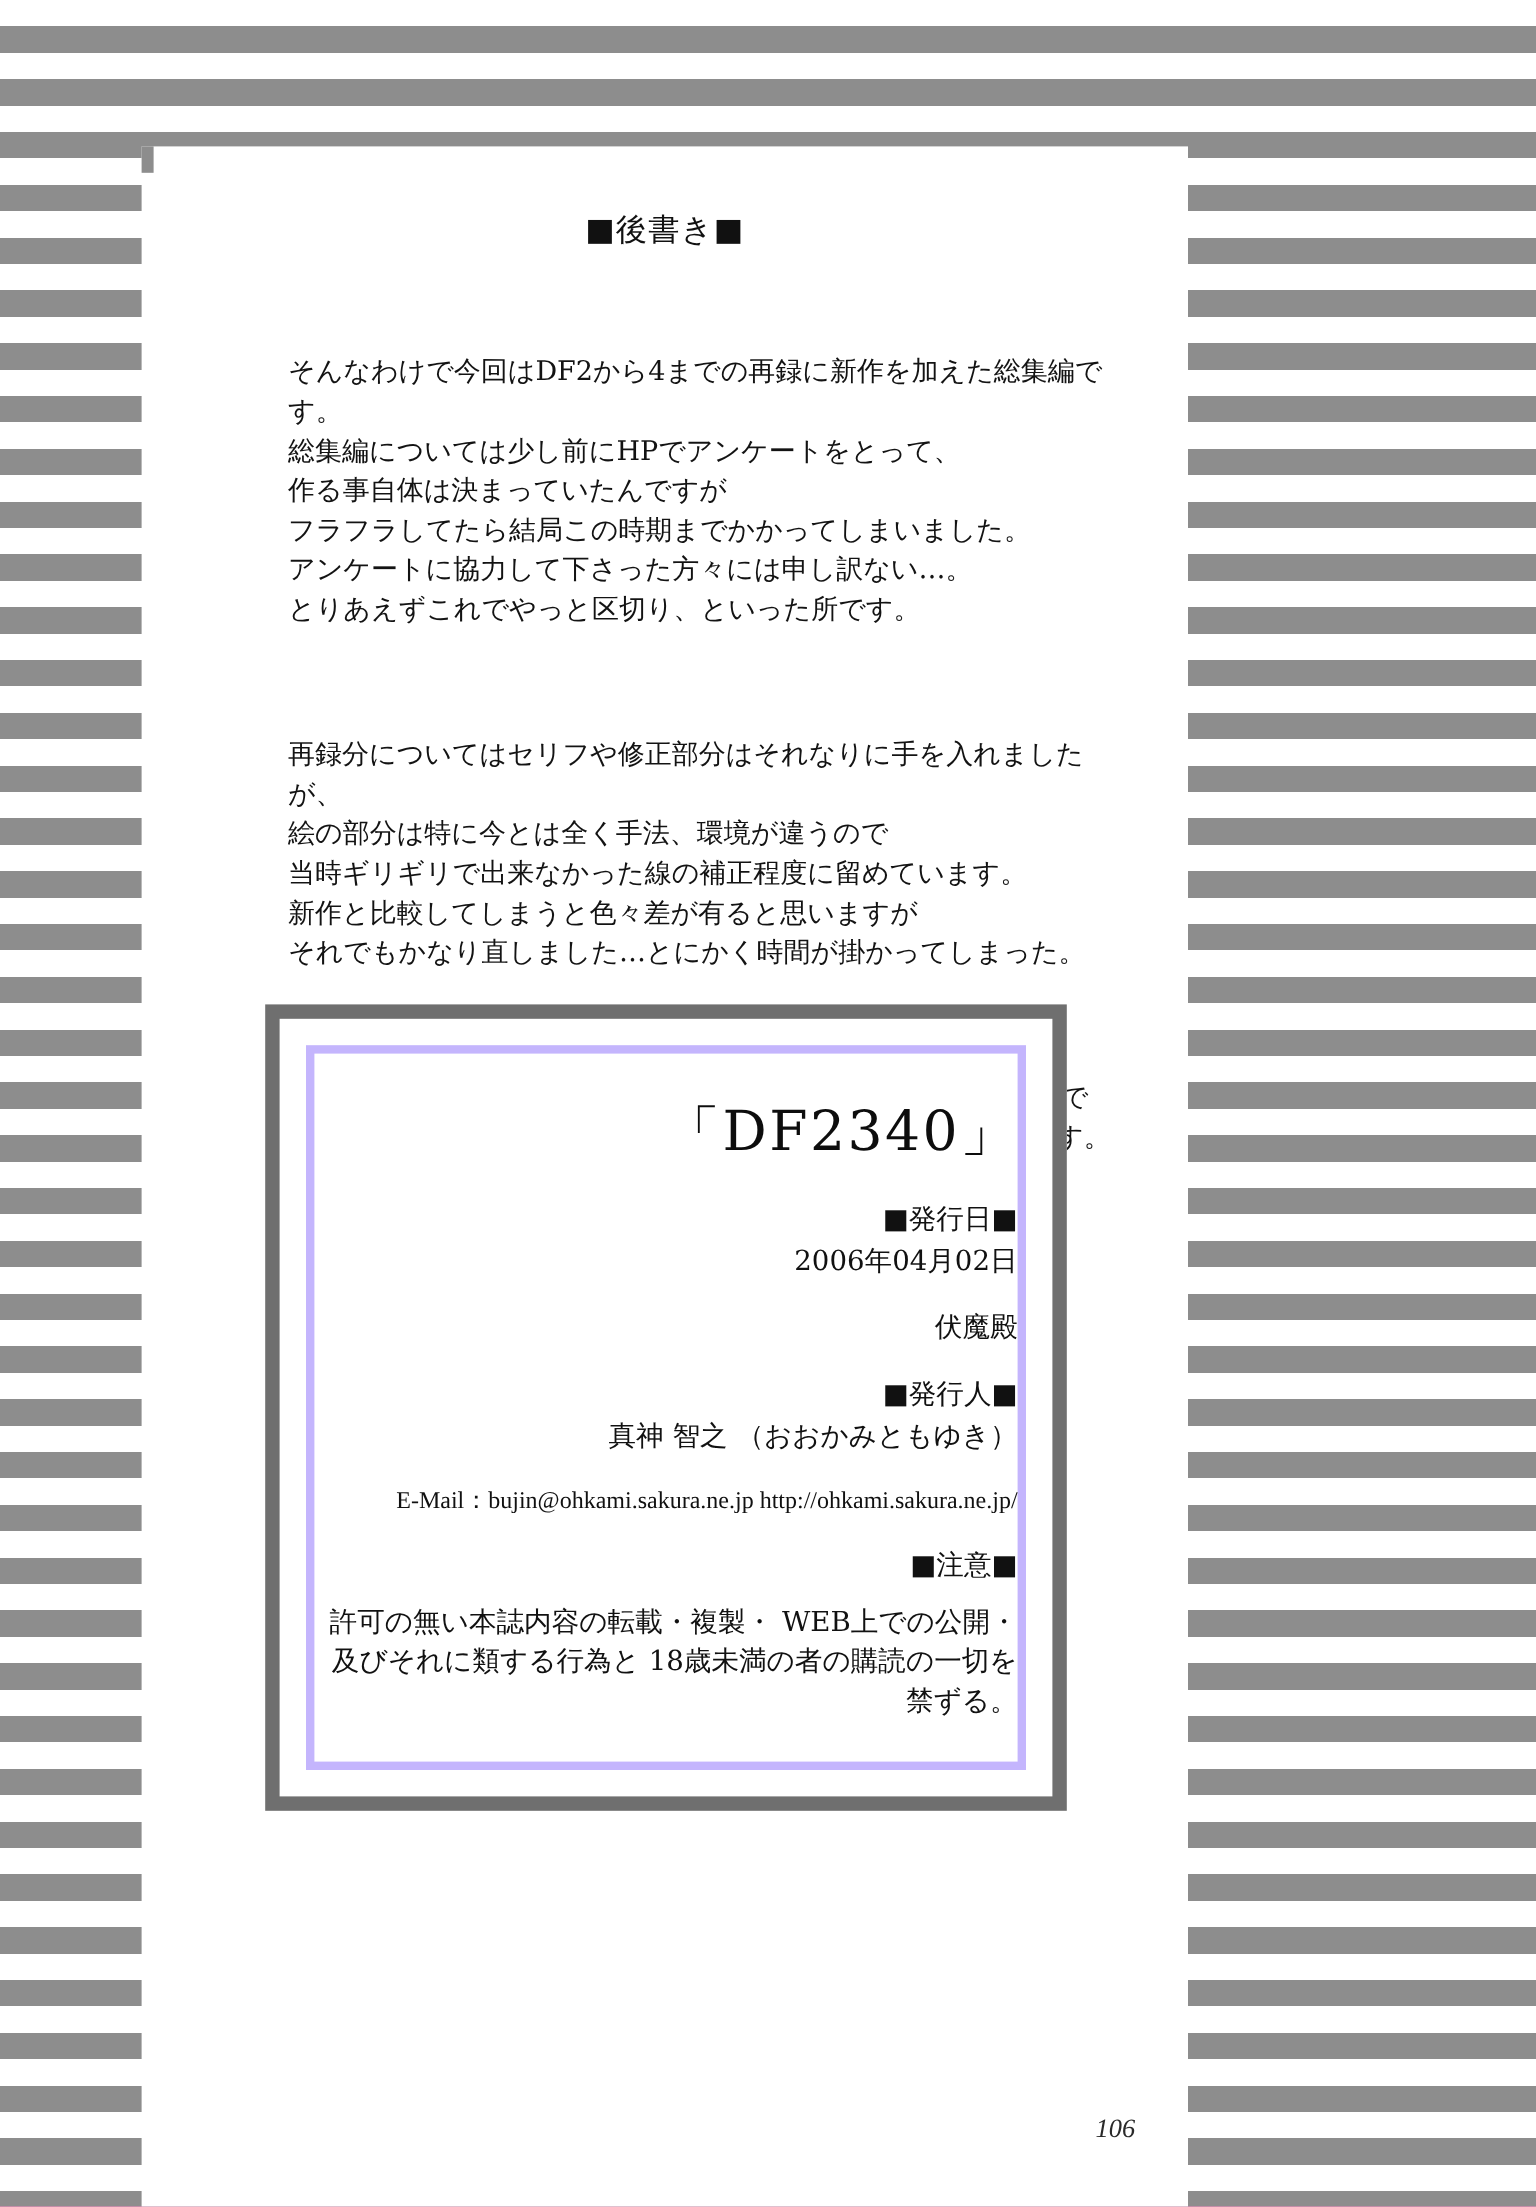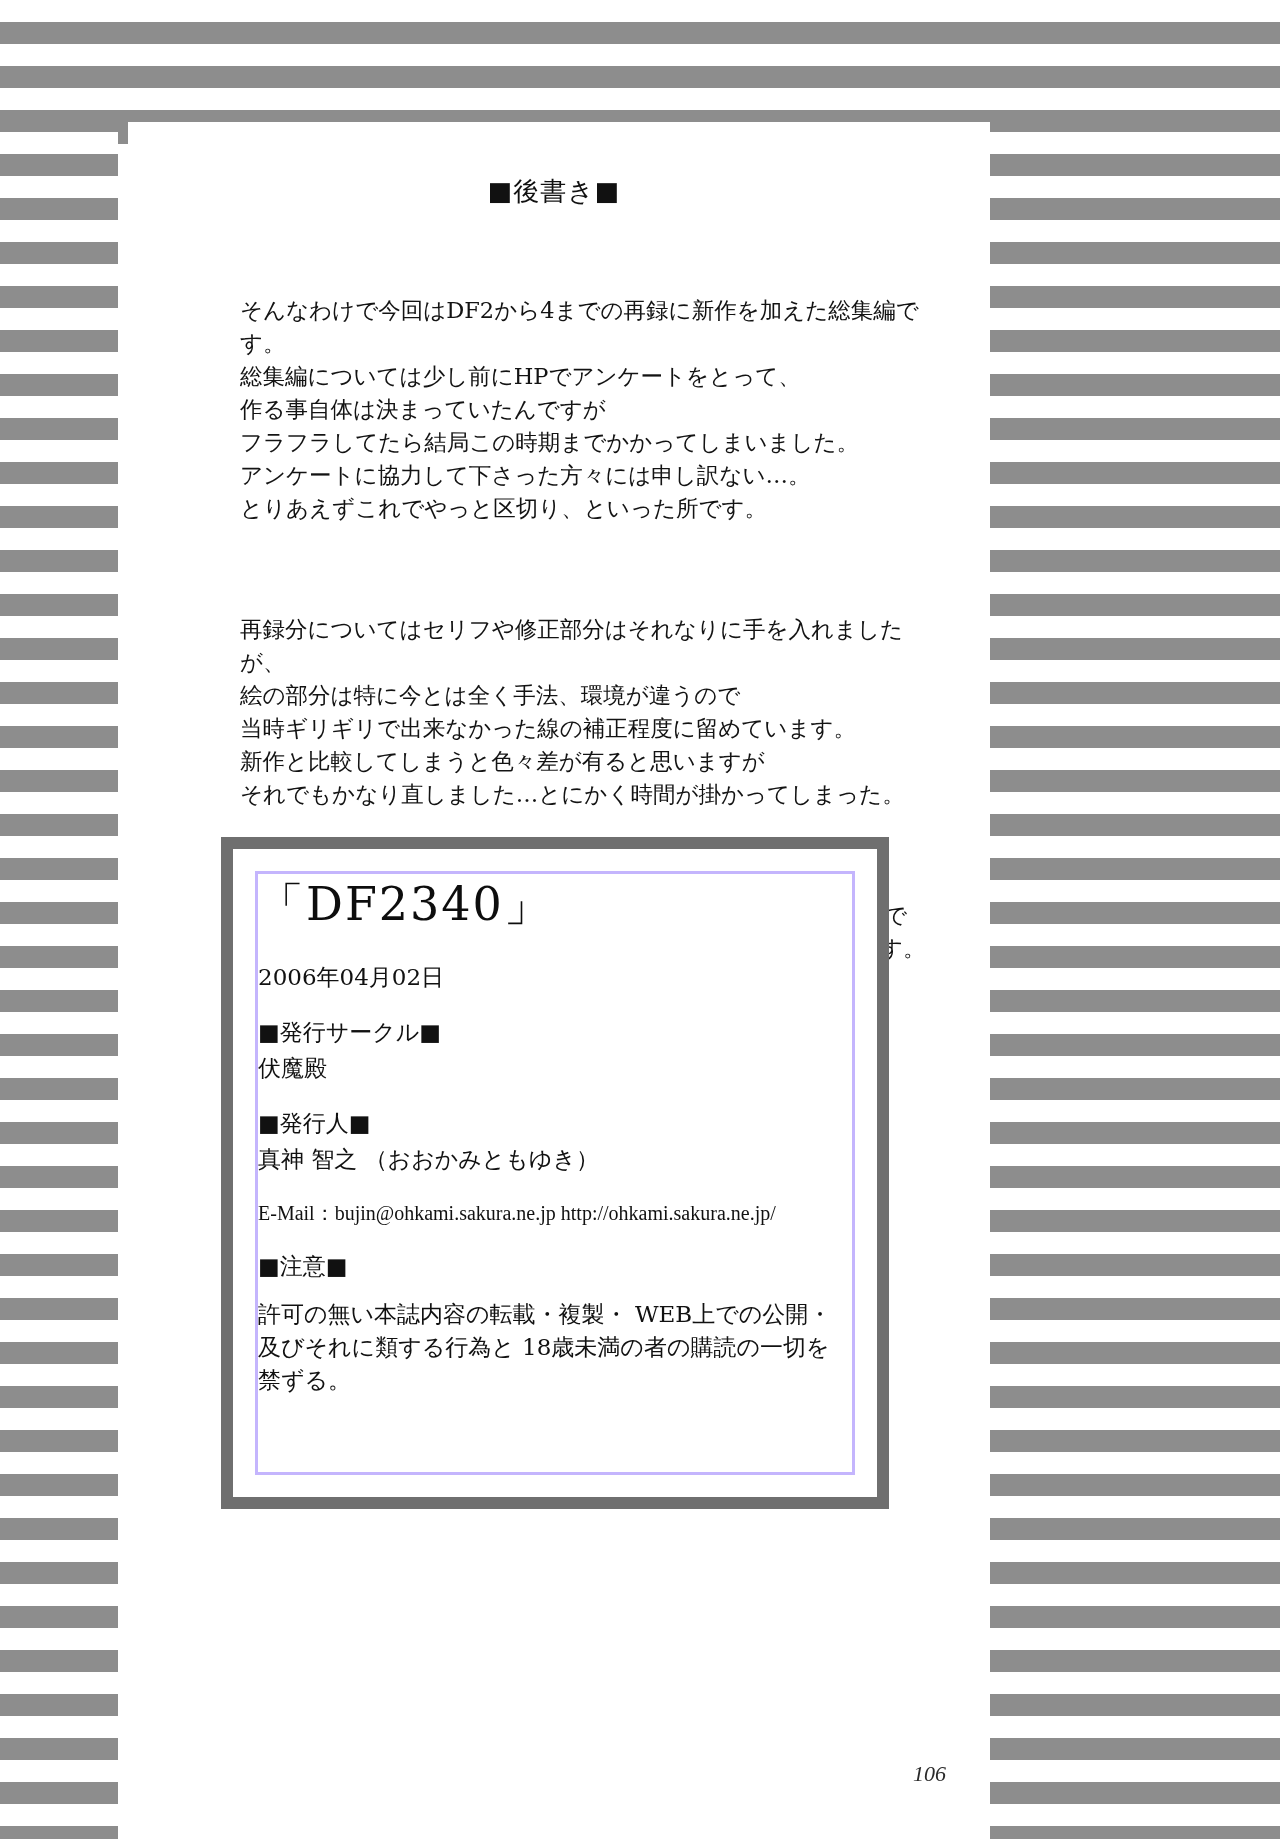--- a/index.html
+++ b/index.html
@@ -107,23 +107,24 @@
     border: 12px solid #6f6f6f;
     background: #ffffff;
     box-sizing: border-box;
   }
   .colophon-inner {
     position: absolute;
     left: 22px;
     top: 22px;
     right: 22px;
     bottom: 22px;
-    border: 3px solid #c4b5fd;
+    border: 7px solid #c4b5fd;
     box-sizing: border-box;
-    text-align: left;
+    text-align: right;
+    padding-top: 34px;
   }
   .colophon-title {
     font-size: 46px;
     letter-spacing: 2px;
     color: #0d0d0d;
     font-family: "DejaVu Serif", serif;
     margin-bottom: 26px;
   }
   .sec-head {
     font-size: 23px;
@@ -200,23 +201,23 @@
 でも14ページ行ってしまいました。やはり深刻な病気が…。</p>
       <p>それではまたいずれ。</p>
       <div class="signature">2006年03月　真神 智之</div>
     </div>
 
     <div class="colophon-outer">
       <div class="colophon-inner">
 
         <div class="colophon-title">「DF2340」</div>
 
+        <div class="sec-head">■発行日■</div>
         <div class="sec-val">2006年04月02日</div>
 
-        <div class="sec-head">■発行サークル■</div>
         <div class="sec-val">伏魔殿</div>
 
         <div class="sec-head">■発行人■</div>
         <div class="sec-val">真神 智之
 （おおかみともゆき）</div>
 
         <div class="contact">E-Mail：bujin@ohkami.sakura.ne.jp
 http://ohkami.sakura.ne.jp/</div>
 
         <div class="notice-head">■注意■</div>

